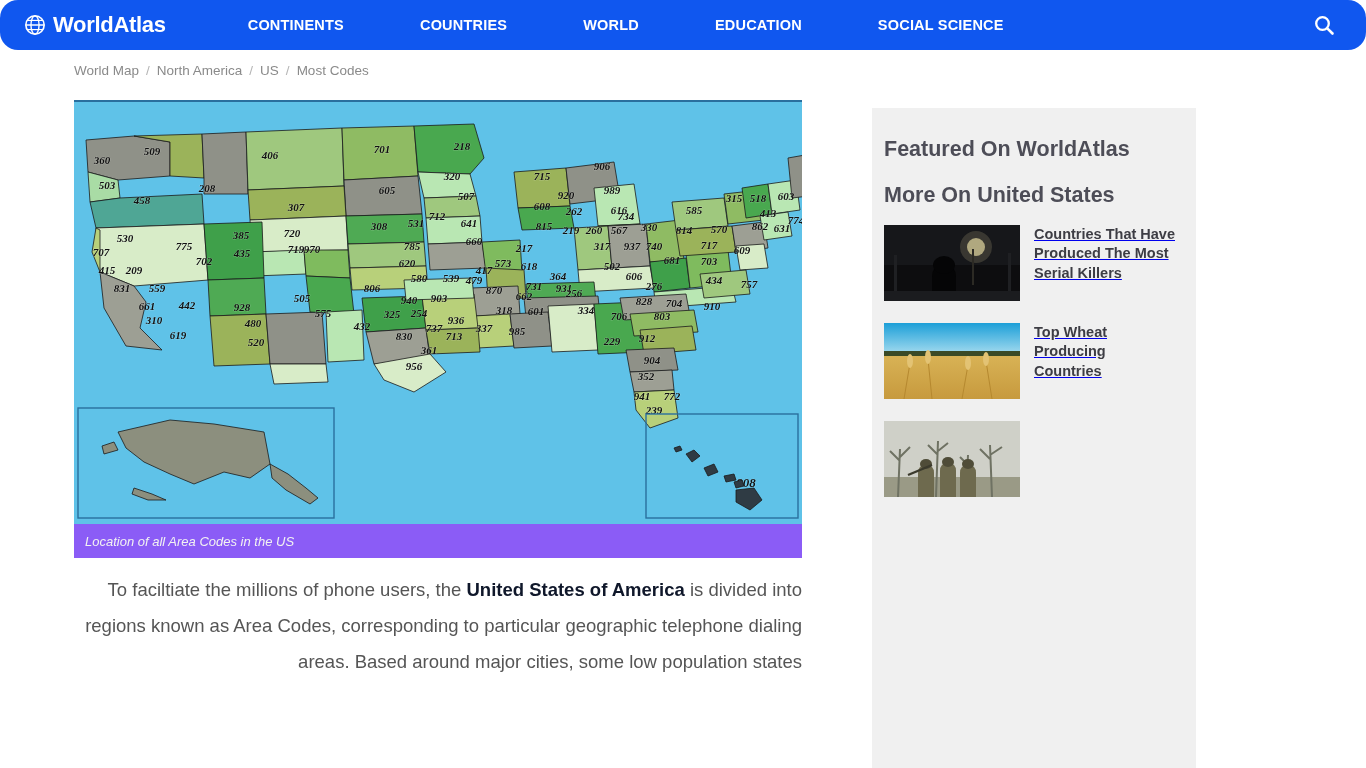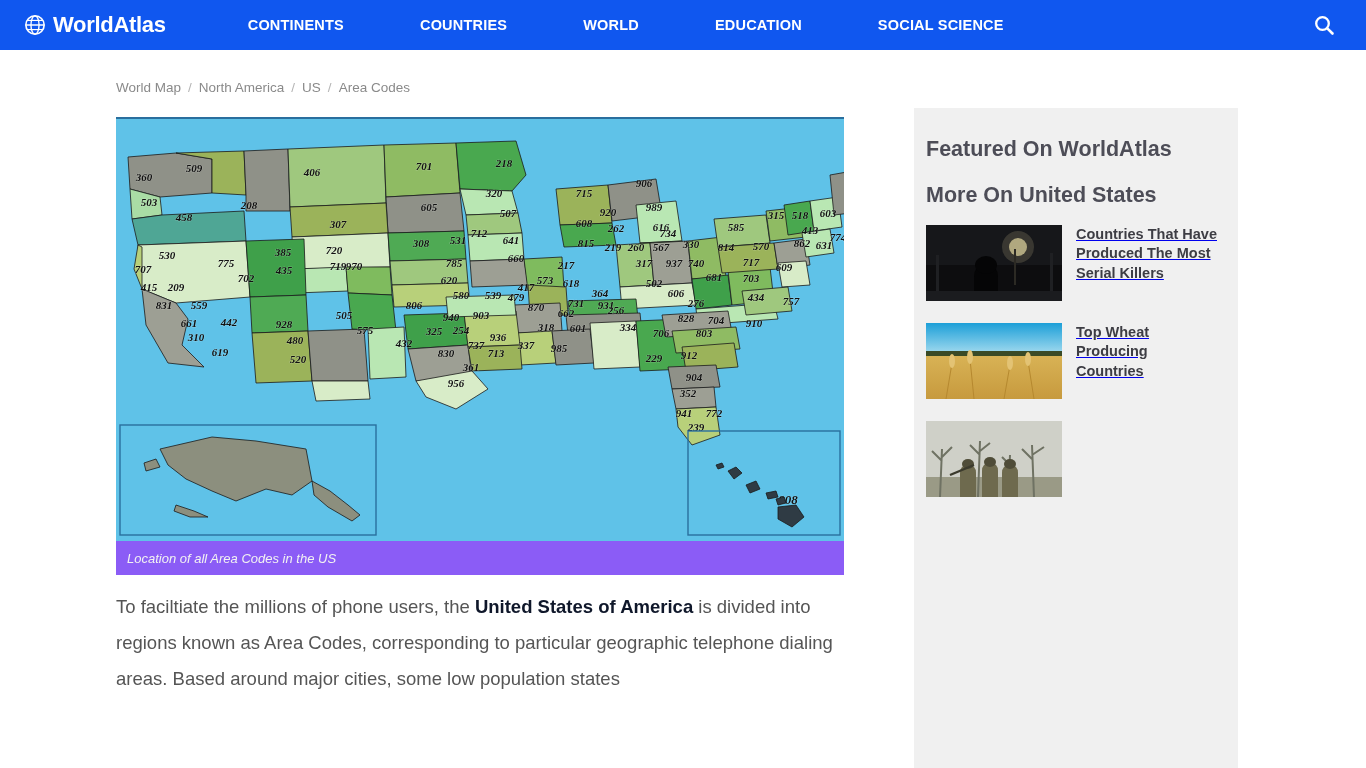--- a/index.html
+++ b/index.html
@@ -12,20 +12,21 @@
   }
 
   
   .site-header {
     height: 50px;
     background: #1057ef;
     display: flex;
     align-items: center;
     padding: 0 24px;
     position: relative;
+    border-radius: 18px;
   }
   .brand {
     display: flex;
     align-items: center;
     gap: 7px;
     margin-right: 34px;
     text-decoration: none;
   }
   .brand-icon { width: 22px; height: 22px; display: block; }
   .brand-text {
@@ -57,22 +58,23 @@
 
   
   .page {
     display: flex;
     align-items: flex-start;
     padding: 0;
     height: 718px;
   }
   .content {
     width: 760px;
-    margin-left: 116px;
-    padding-top: 30px;
+    margin-left: 74px;
+    padding-top: 13px;
+    text-align: right;
   }
   .rail {
     width: 324px;
     margin-left: 38px;
     background: #f0f0f0;
     min-height: 660px;
     padding: 30px 20px 20px 12px;
     margin-top: 58px;
   }
 
@@ -215,21 +217,21 @@
 
   <div class="content">
 
     <div class="breadcrumb">
       <a href="#">World Map</a>
       <span class="crumb-sep">/</span>
       <a href="#">North America</a>
       <span class="crumb-sep">/</span>
       <a href="#">US</a>
       <span class="crumb-sep">/</span>
-      <a href="#">Area Codes</a>
+      <a href="#">Most Codes</a>
     </div>
 
 
     <figure class="figure">
       <div class="map-wrap">
         <svg class="map-svg" viewBox="0 0 728 424">
           <defs>
             
           </defs>
           <rect x="0" y="0" width="728" height="424" fill="#5fc2e8"></rect>

